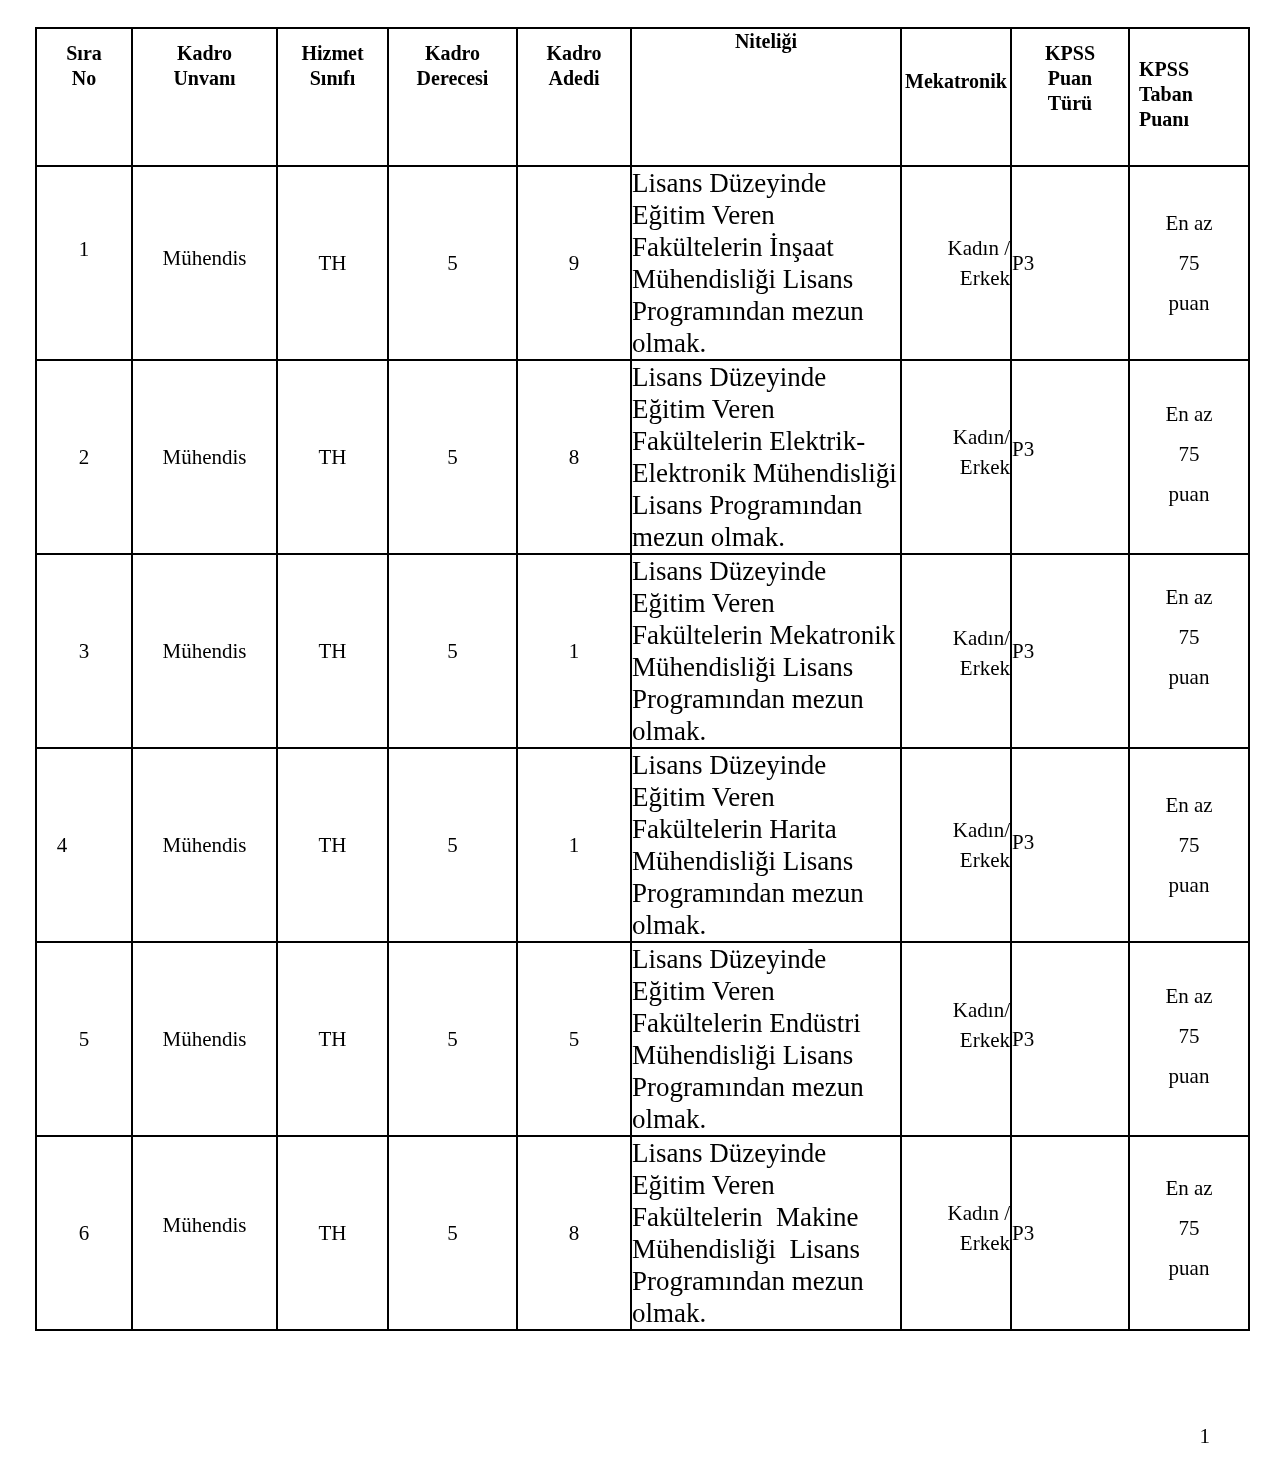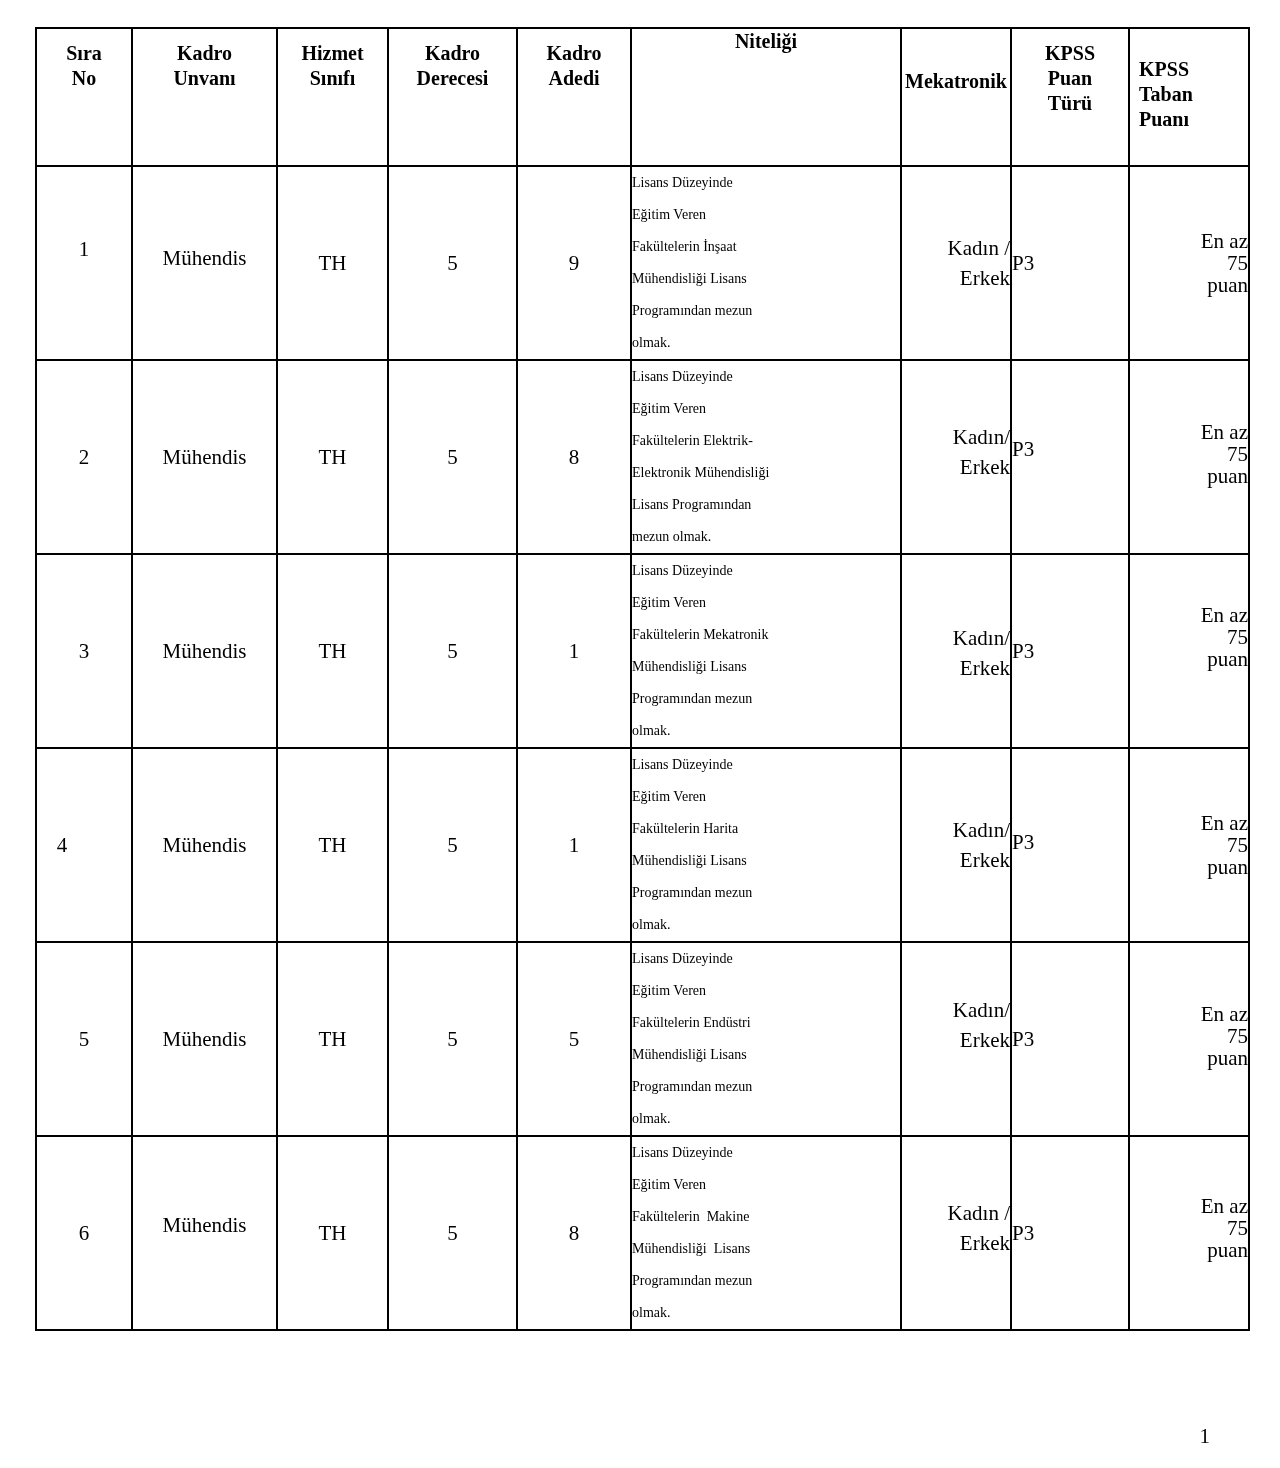--- a/index.html
+++ b/index.html
@@ -93,38 +93,38 @@
   td.cell-adet {
     text-align: center;
     vertical-align: middle;
   }
 
   td.cell-nitelik {
     text-align: left;
     vertical-align: top;
     padding: 8px 6px 8px 9px;
     line-height: 32px;
-    font-size: 14px;
+    font-size: 27px;
     white-space: pre-wrap;
   }
 
   td.cell-cinsiyet {
     text-align: right;
     vertical-align: middle;
     line-height: 30px;
   }
 
   td.cell-puanturu {
     vertical-align: middle;
   }
 
   td.cell-taban {
-    text-align: right;
+    text-align: center;
     vertical-align: middle;
-    line-height: 22px;
+    line-height: 40px;
   }
 
   
   .nudge-up-14   { position: relative; top: -14px; }
   .nudge-up-8    { position: relative; top: -8px; }
   .nudge-up-5    { position: relative; top: -5px; }
   .nudge-up-3    { position: relative; top: -3px; }
   .nudge-down-2  { position: relative; top: 2px; }
   .nudge-left-22 { position: relative; left: -22px; }
 

